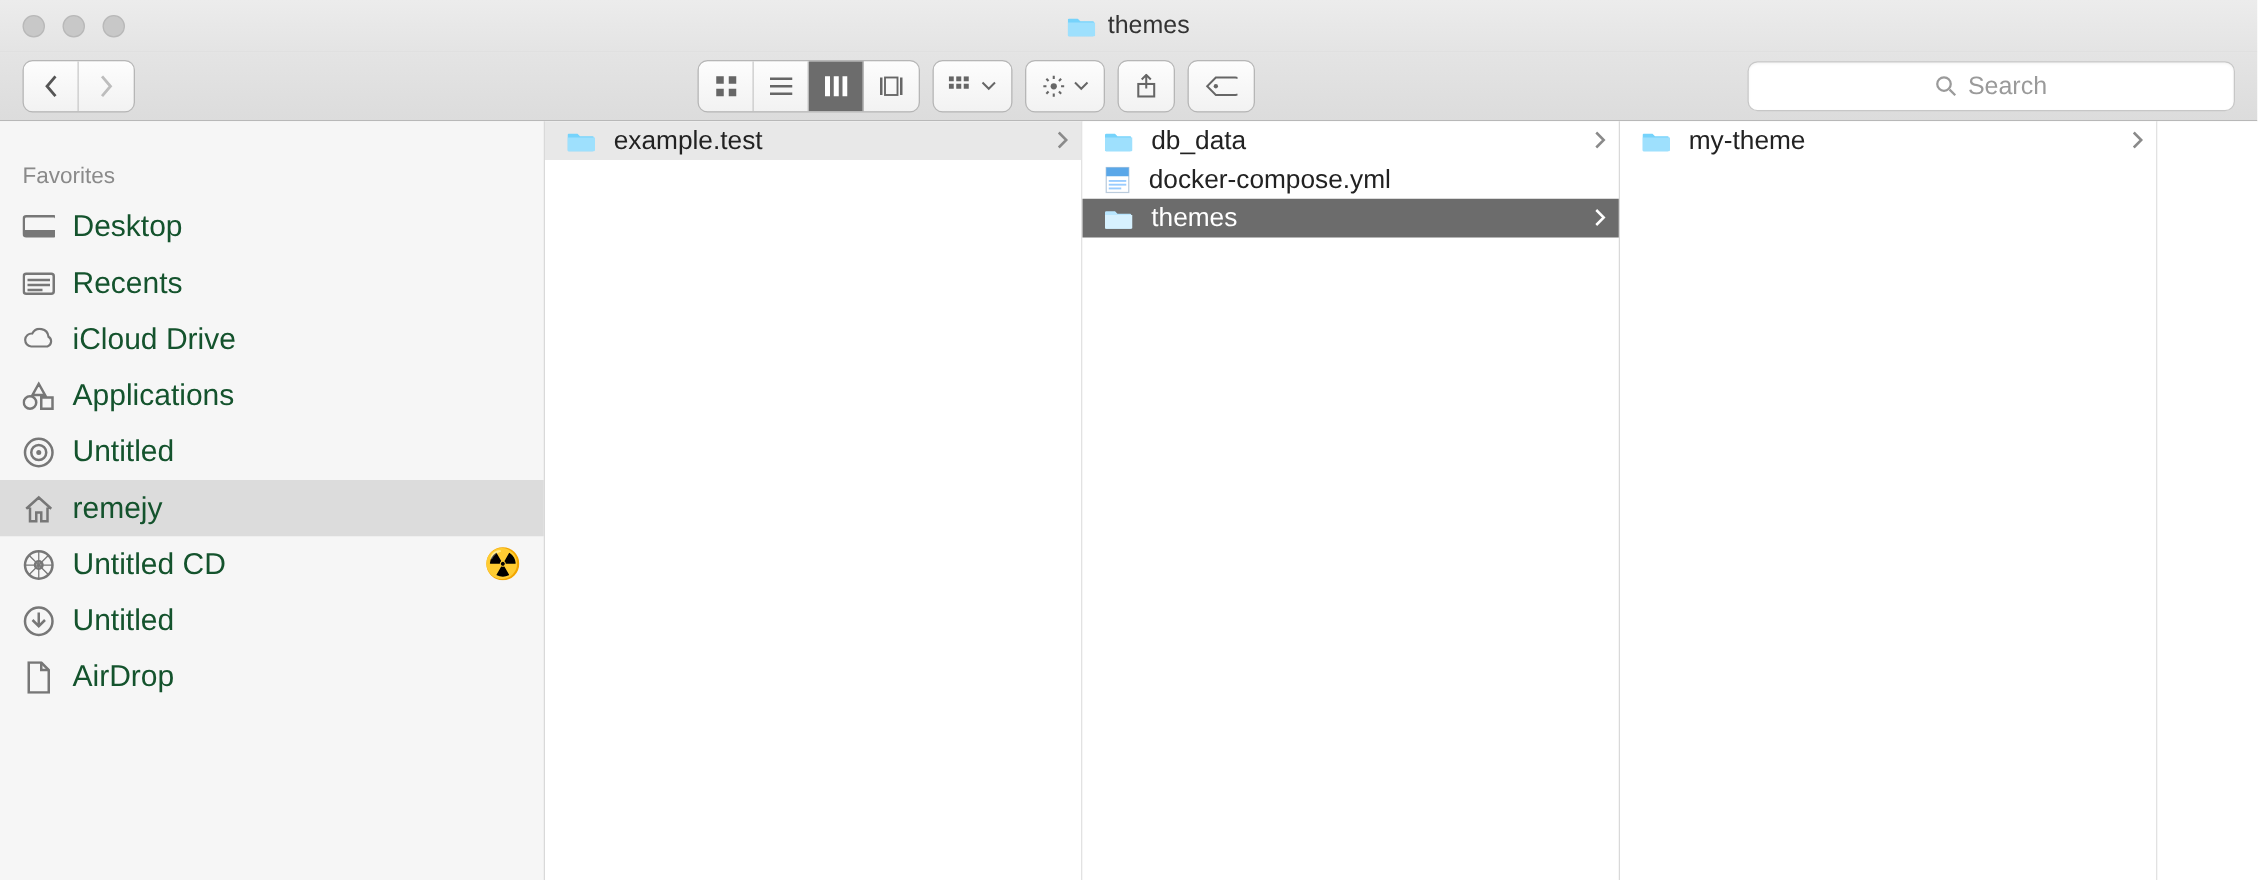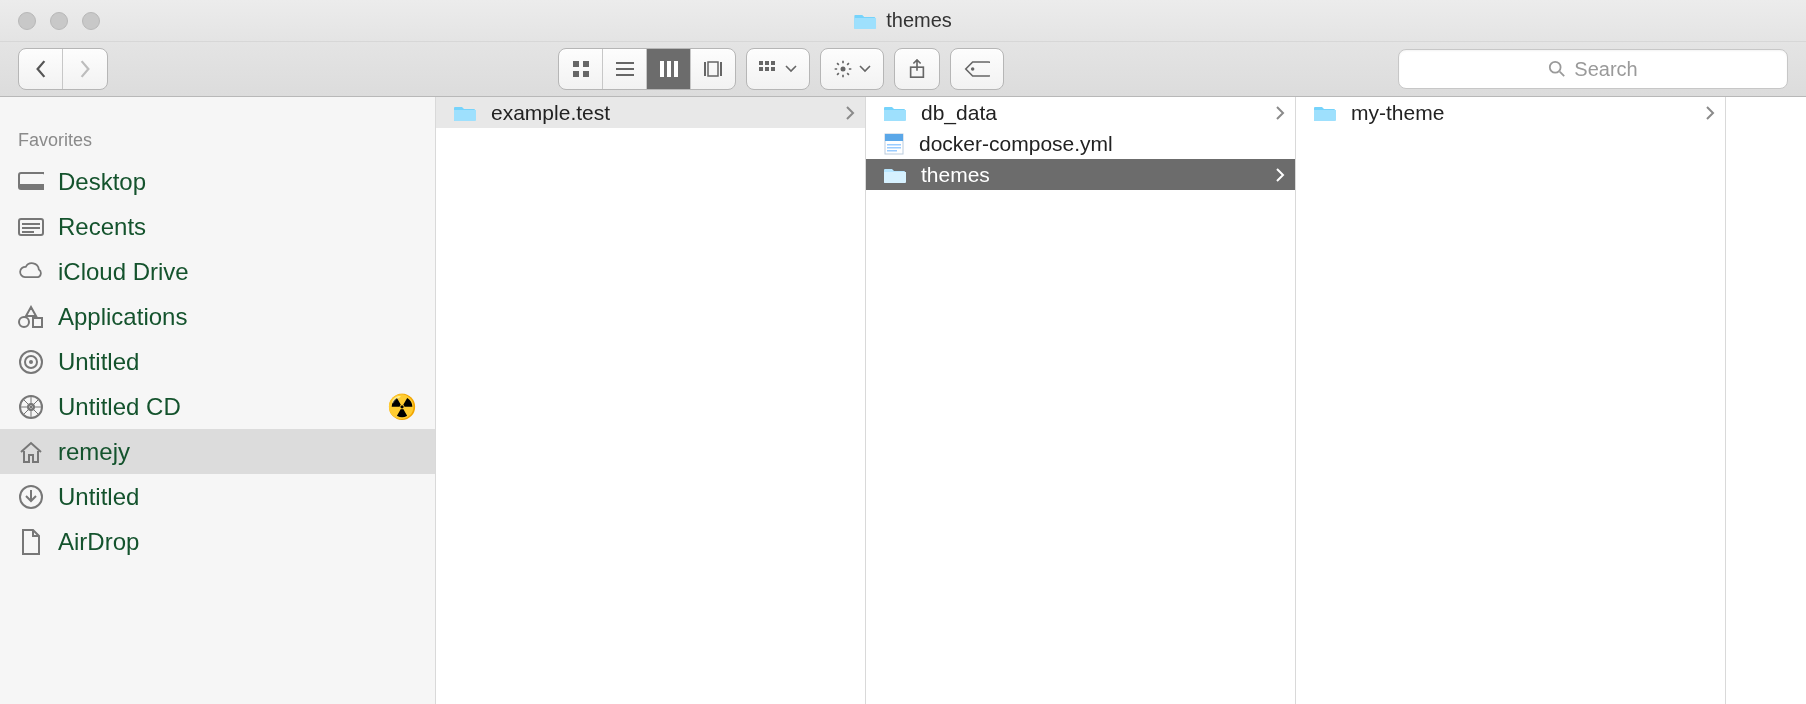--- a/index.html
+++ b/index.html
@@ -293,38 +293,38 @@
         <div class="sb-item">
           <span class="ico">
             <svg width="26" height="26" viewBox="0 0 26 26">
               <circle cx="13" cy="13" r="11" fill="none" stroke="#777" stroke-width="2"></circle>
               <circle cx="13" cy="13" r="6" fill="none" stroke="#777" stroke-width="2"></circle>
               <circle cx="13" cy="13" r="2" fill="#777"></circle>
             </svg>
           </span>
     <span>Untitled</span>
         </div>
+        <div class="sb-item selected">
+          <span class="ico">
+            <svg width="26" height="24" viewBox="0 0 26 24">
+              <path d="M3 12L13 3l10 9M6 11v11h5v-7h4v7h5V11" fill="none" stroke="#777" stroke-width="2"></path>
+            </svg>
+          </span>
+    <span>remejy</span>
+        </div>
         <div class="sb-item">
           <span class="ico">
             <svg width="26" height="26">
               <circle cx="13" cy="13" r="11" fill="none" stroke="#777" stroke-width="2"></circle>
               <circle cx="13" cy="13" r="3" fill="none" stroke="#777" stroke-width="2"></circle>
               <path d="M13 2v22M2 13h22M5 5l16 16M21 5L5 21" stroke="#777" stroke-width="1"></path>
             </svg>
           </span>
     <span>Untitled CD</span>
           <span class="rico">☢️</span>
-        </div>
-        <div class="sb-item selected">
-          <span class="ico">
-            <svg width="26" height="24" viewBox="0 0 26 24">
-              <path d="M3 12L13 3l10 9M6 11v11h5v-7h4v7h5V11" fill="none" stroke="#777" stroke-width="2"></path>
-            </svg>
-          </span>
-    <span>remejy</span>
         </div>
         <div class="sb-item">
           <span class="ico">
             <svg width="26" height="26">
               <circle cx="13" cy="13" r="11" fill="none" stroke="#777" stroke-width="2"></circle>
               <path d="M13 6v10M8 12l5 5 5-5" fill="none" stroke="#777" stroke-width="2"></path>
             </svg>
           </span>
     <span>Untitled</span>
         </div>

